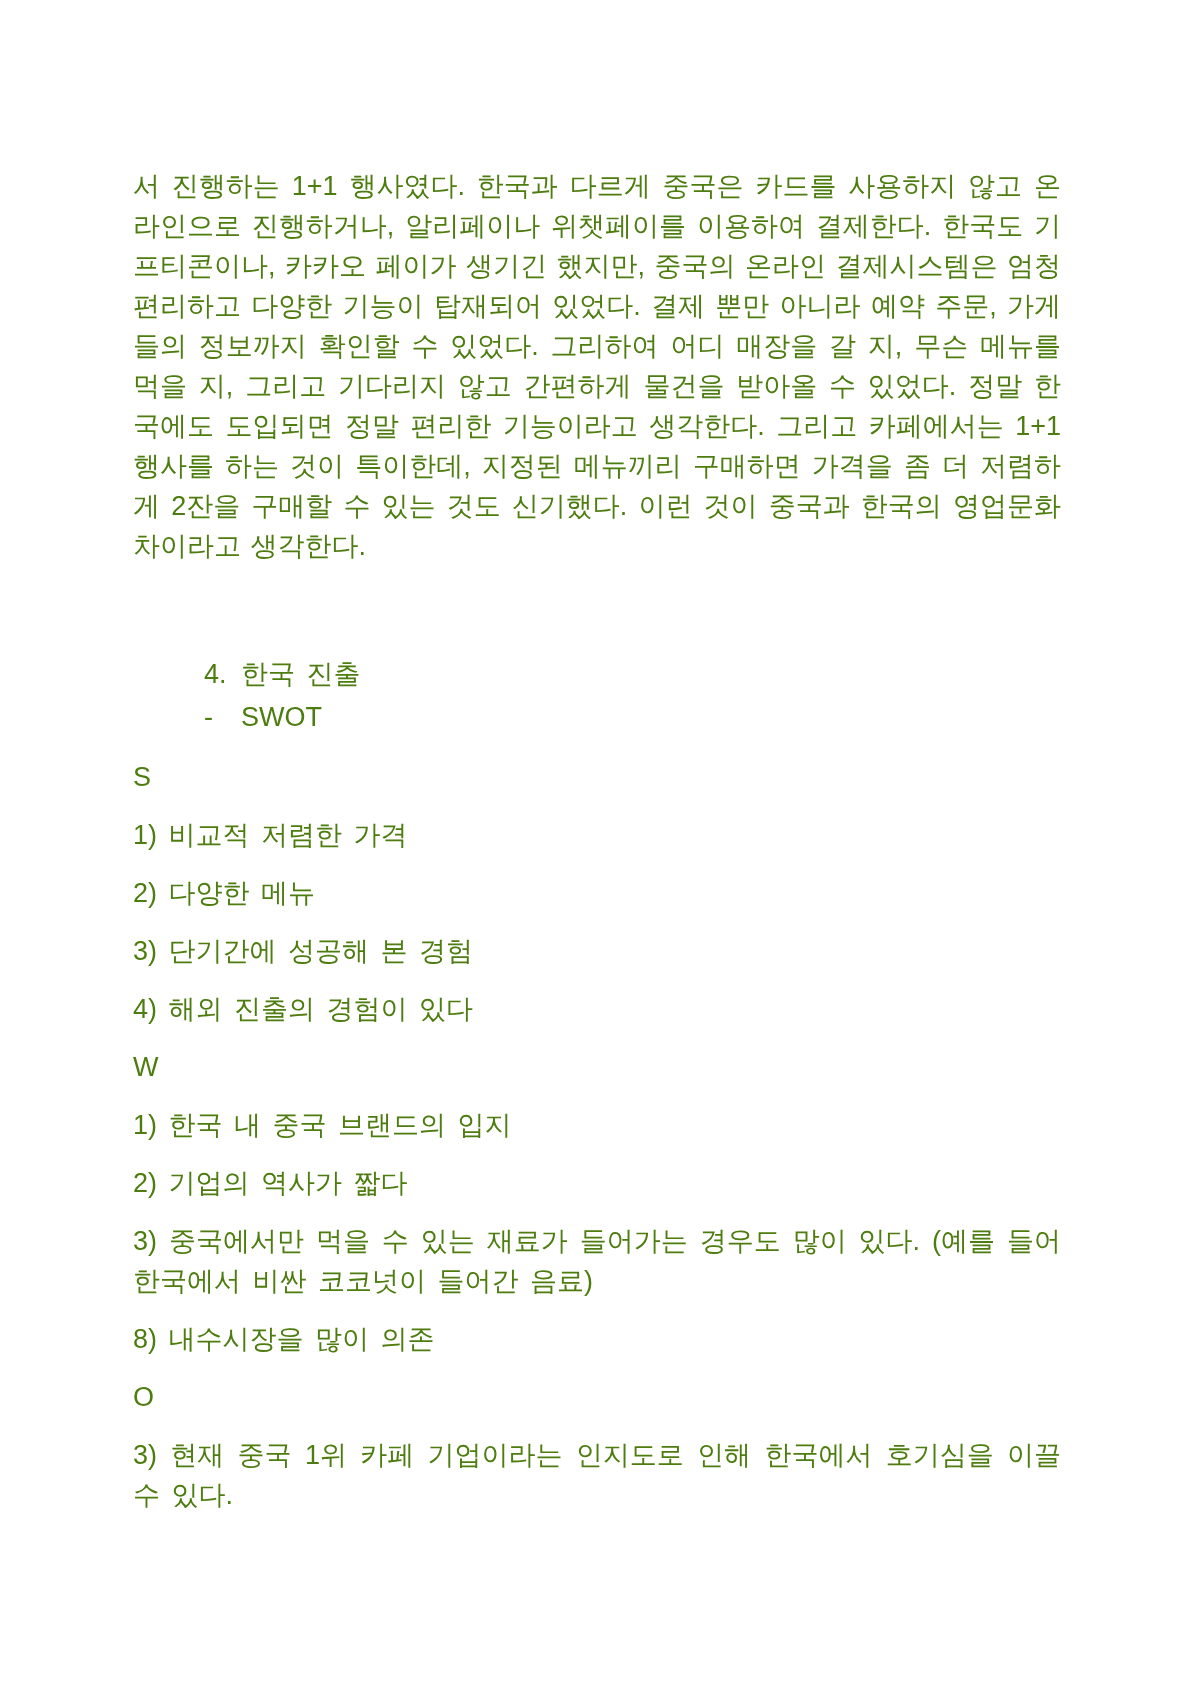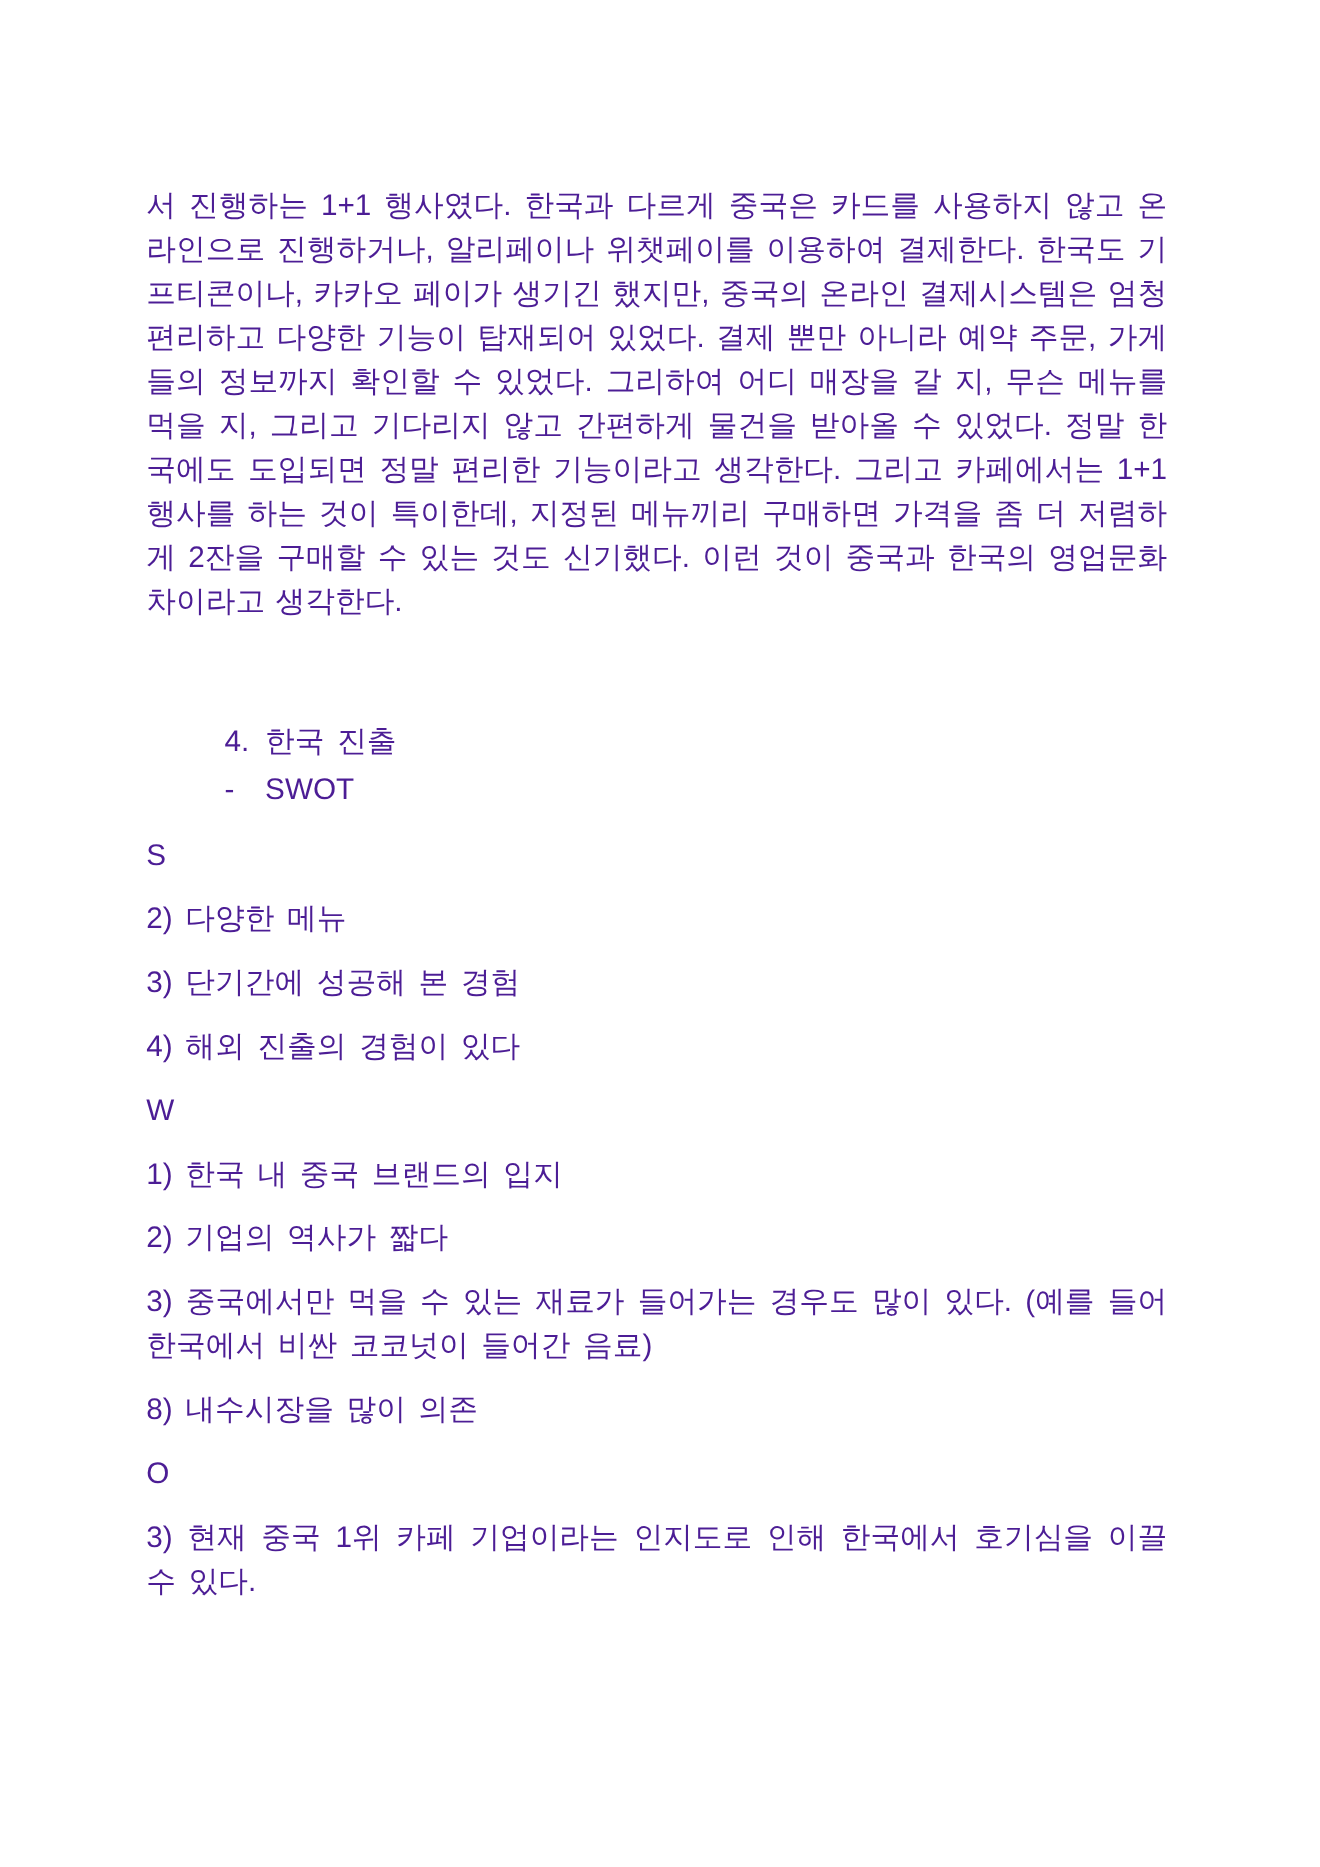--- a/index.html
+++ b/index.html
@@ -8,21 +8,21 @@
     background: #e8e8e8;
   }
   .page {
     position: relative;
     width: 1200px;
     height: 1697px;
     margin: 0 auto;
     background: #ffffff;
     overflow: hidden;
     font-family: "Liberation Sans", "DejaVu Sans", sans-serif;
-    color: #4c1d95;
+    color: #4d7c0f;
   }
   .content {
     position: absolute;
     left: 133px;
     top: 166px;
     width: 928px;
     font-size: 27px;
     line-height: 40px;
   }
   .body-par {
@@ -70,20 +70,21 @@
         <span class="marker">4.</span><span>한국 진출</span>
       </div>
       <div class="section-line">
         <span class="marker">-</span><span>SWOT</span>
       </div>
     </div>
 
     <div class="swot-block">
 
       <p class="swot-heading">S</p>
+      <p class="swot-line">1) 비교적 저렴한 가격</p>
       <p class="swot-line">2) 다양한 메뉴</p>
       <p class="swot-line">3) 단기간에 성공해 본 경험</p>
       <p class="swot-line">4) 해외 진출의 경험이 있다</p>
 
       <p class="swot-heading">W</p>
       <p class="swot-line">1) 한국 내 중국 브랜드의 입지</p>
       <p class="swot-line">2) 기업의 역사가 짧다</p>
       <p class="swot-line">3) 중국에서만 먹을 수 있는 재료가 들어가는 경우도 많이 있다. (예를 들어 한국에서 비싼 코코넛이 들어간 음료)</p>
       <p class="swot-line">8) 내수시장을 많이 의존</p>
 

